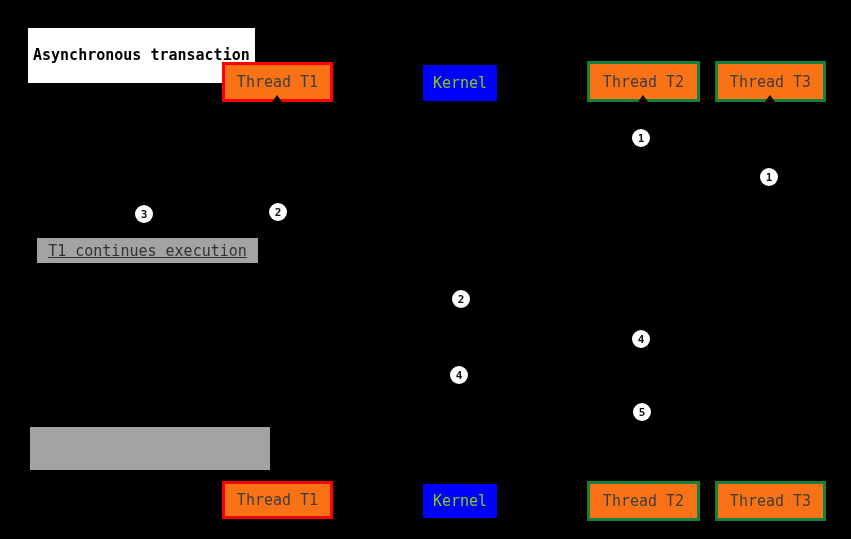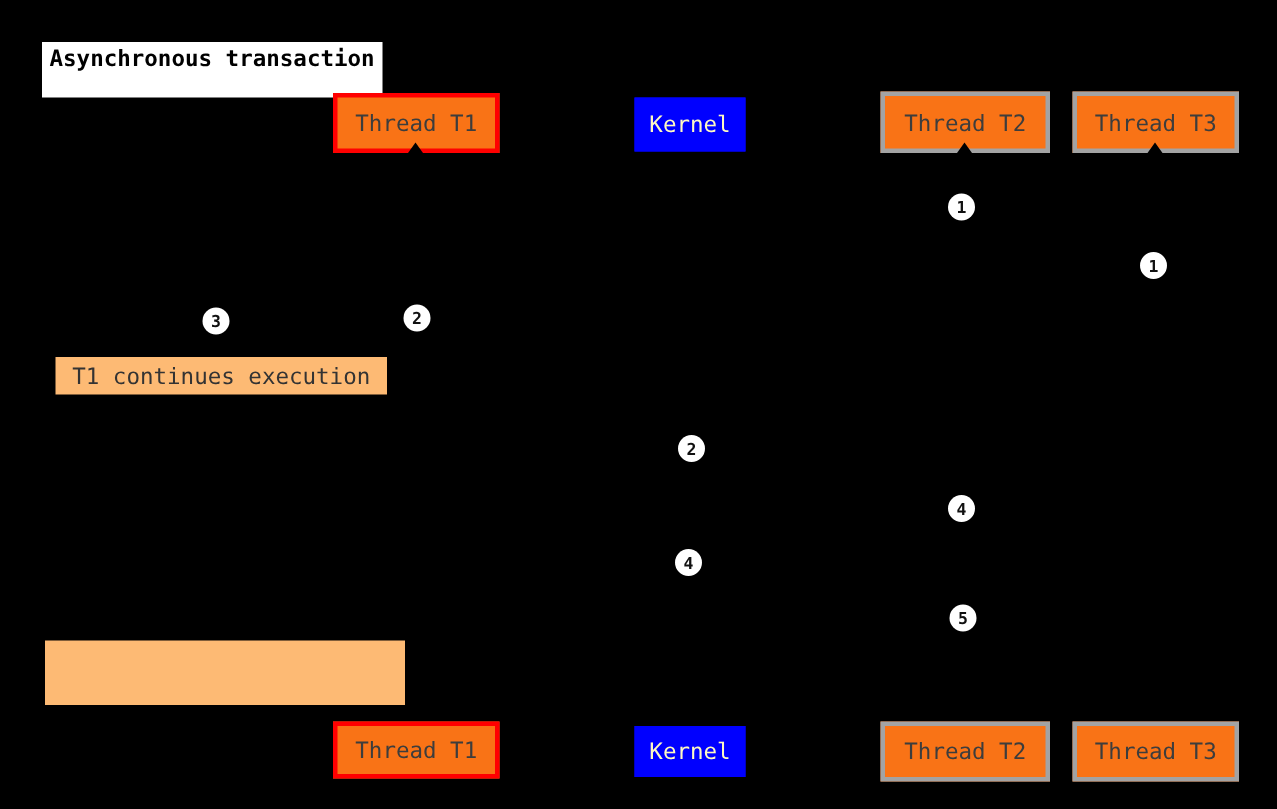--- a/index.html
+++ b/index.html
@@ -12,65 +12,66 @@
     width: 851px;
     height: 539px;
     background: #000000;
     overflow: hidden;
     font-family: "DejaVu Sans Mono", "Liberation Mono", monospace;
   }
   .title-box {
     position: absolute;
     left: 28px;
     top: 28px;
-    height: 37px;
+    height: 23px;
     line-height: 23px;
-    padding: 0 5px;
+    padding: 16px 5px;
     background: #ffffff;
     color: #000000;
     font-size: 15px;
     font-weight: bold;
     white-space: nowrap;
   }
   .actor {
     position: absolute;
     box-sizing: border-box;
     background: #f97316;
     color: #3d3d3d;
     font-size: 15px;
     display: flex;
     align-items: center;
     justify-content: center;
     white-space: nowrap;
   }
   .actor.red-border  { border: 3px solid #ff0000; }
-  .actor.blue-border { border: 3px solid #a3a3a3; }
+  .actor.blue-border { border: 3px solid #15803d; }
   .actor.kernel {
     background: #0000ff;
     border: 2px solid #0000ff;
-    color: #fef9c3;
+    color: #84cc16;
   }
   .t1-top     { left: 222px; top: 62px;  width: 111px; height: 40px; }
   .kernel-top { left: 423px; top: 65px;  width: 74px;  height: 36px; }
   .t2-top     { left: 587px; top: 61px;  width: 113px; height: 41px; }
   .t3-top     { left: 715px; top: 61px;  width: 111px; height: 41px; }
   .t1-bot     { left: 222px; top: 481px; width: 111px; height: 38px; }
   .kernel-bot { left: 423px; top: 484px; width: 74px;  height: 34px; }
   .t2-bot     { left: 587px; top: 481px; width: 113px; height: 40px; }
   .t3-bot     { left: 715px; top: 481px; width: 111px; height: 40px; }
   .note {
     position: absolute;
     box-sizing: border-box;
-    background: #fdba74;
+    background: #a3a3a3;
     color: #333333;
     font-size: 15px;
     display: flex;
     align-items: center;
     justify-content: center;
     white-space: nowrap;
+    text-decoration: underline;
   }
   .note-1 { left: 37px; top: 238px; width: 221px; height: 25px; }
   .note-2 { left: 30px; top: 427px; width: 240px; height: 43px; }
   .badge {
     position: absolute;
     width: 18px;
     height: 18px;
     border-radius: 50%;
     background: #ffffff;
     color: #111111;

